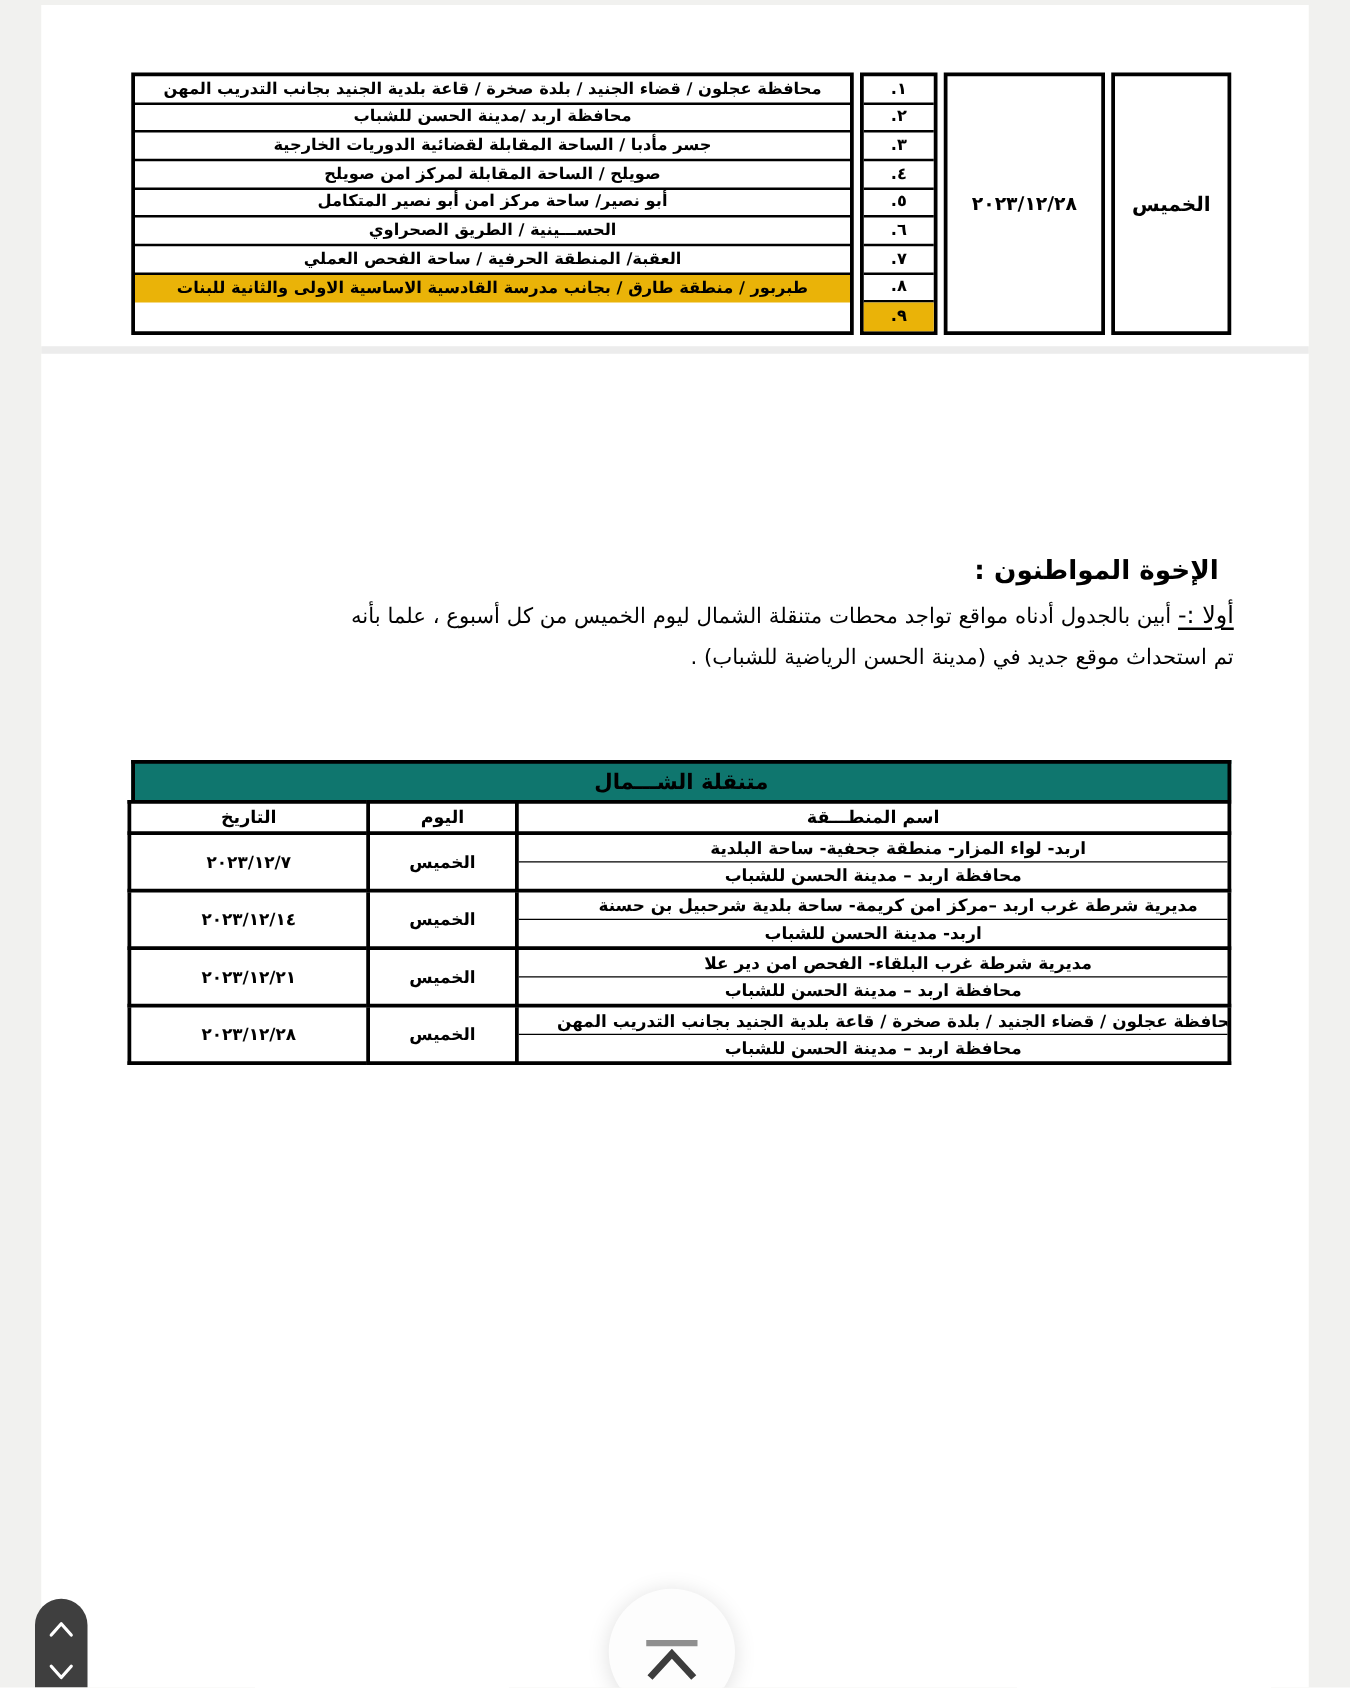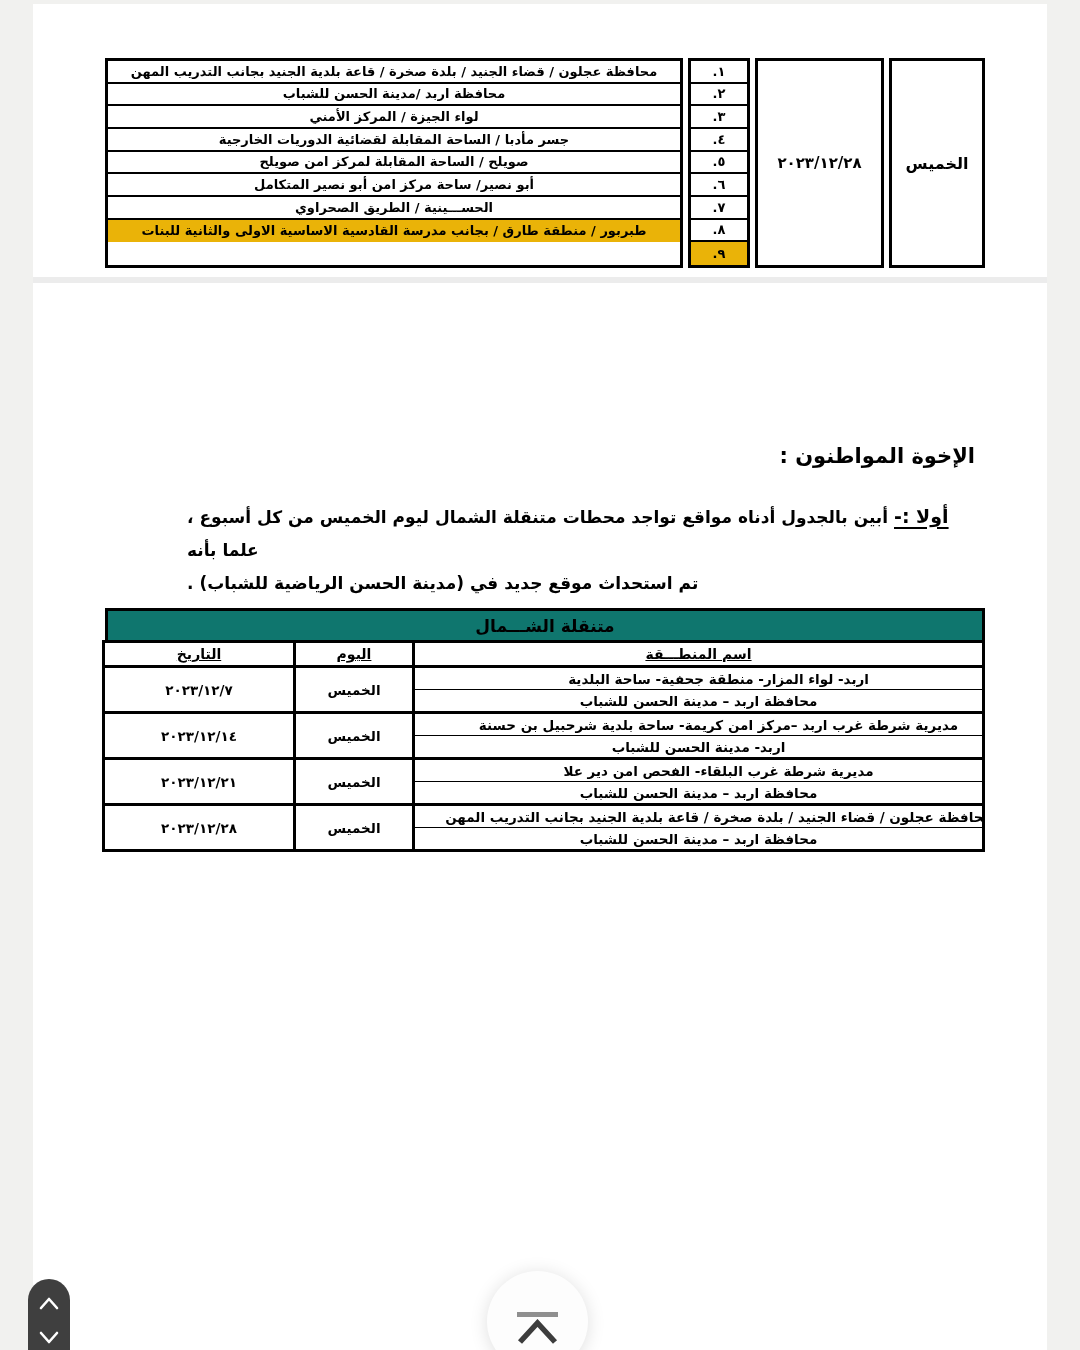--- a/index.html
+++ b/index.html
@@ -24,35 +24,35 @@
   .tt-cell:last-child{border-bottom:none;}
   .tt-cell.shaded{background:#eab308;}
   .tt-date{left:650px;width:129px;display:flex;align-items:center;justify-content:center;
            font-weight:bold;font-size:15px;direction:rtl;}
   .tt-day{left:784px;width:96px;display:flex;align-items:center;justify-content:center;
           font-weight:bold;font-size:16px;direction:rtl;}
 
   
   .greeting{position:absolute;top:444px;right:105px;font-weight:bold;font-size:21px;direction:rtl;}
   .intro-para{
-    position:absolute;top:500px;right:93px;width:800px;direction:rtl;text-align:left;
-    font-weight:bold;font-size:17px;line-height:33px;
+    position:absolute;top:476px;right:93px;width:800px;direction:rtl;text-align:right;
+    font-weight:normal;font-size:17px;line-height:33px;
   }
   .first-label{text-decoration:underline;text-decoration-thickness:2px;text-underline-offset:4px;font-size:19px;}
 
   
   .schedule{position:absolute;left:105px;top:608px;width:880px;direction:rtl;}
   .st-title{
     height:29px;background:#0f766e;border:3px solid #000;border-bottom:none;
     display:flex;align-items:center;justify-content:center;
     font-weight:bold;font-size:17px;
   }
   table.st{border-collapse:collapse;width:880px;table-layout:fixed;}
   table.st th,table.st td{border:3px solid #000;padding:0;font-weight:bold;text-align:center;vertical-align:middle;}
-  table.st th{height:22px;font-size:14px;text-decoration:underline;}
+  table.st th{height:22px;font-size:14px;}
   table.st td{height:42px;font-size:13.5px;}
   td.area-cell{padding:0;}
   .area-line{height:21px;display:flex;align-items:center;justify-content:center;white-space:nowrap;overflow:hidden;}
   .area-line.first{border-bottom:1.5px solid #000;padding-left:40px;}
   col.c-area{width:570px;} col.c-day{width:119px;} col.c-date{width:191px;}
 
   
   .scroll-pill{
     position:absolute;left:28px;top:1279px;width:42px;height:71px;
     background:#3f3f3f;border-radius:21px 21px 0 0;
@@ -69,25 +69,25 @@
 </head>
 <body>
 
 <div class="doc-page"></div>
 <div class="page-gap"></div>
 
 <div class="top-table">
   <div class="tt-box tt-locations">
     <div class="tt-cell">محافظة عجلون / قضاء الجنيد / بلدة صخرة / قاعة بلدية الجنيد بجانب التدريب المهن</div>
     <div class="tt-cell">محافظة اربد /مدينة الحسن للشباب</div>
-    <div class="tt-cell">لواء الجيزة / المركز الأمني</div>
     <div class="tt-cell">جسر مأدبا / الساحة المقابلة لقضائية الدوريات الخارجية</div>
     <div class="tt-cell">صويلح / الساحة المقابلة لمركز امن صويلح</div>
     <div class="tt-cell">أبو نصير/ ساحة مركز امن أبو نصير المتكامل</div>
     <div class="tt-cell">الحســـينية / الطريق الصحراوي</div>
+    <div class="tt-cell">العقبة/ المنطقة الحرفية / ساحة الفحص العملي</div>
     <div class="tt-cell shaded">طبربور / منطقة طارق / بجانب مدرسة القادسية الاساسية الاولى والثانية للبنات</div>
   </div>
   <div class="tt-box tt-numbers">
     <div class="tt-cell">١.</div>
     <div class="tt-cell">٢.</div>
     <div class="tt-cell">٣.</div>
     <div class="tt-cell">٤.</div>
     <div class="tt-cell">٥.</div>
     <div class="tt-cell">٦.</div>
     <div class="tt-cell">٧.</div>

